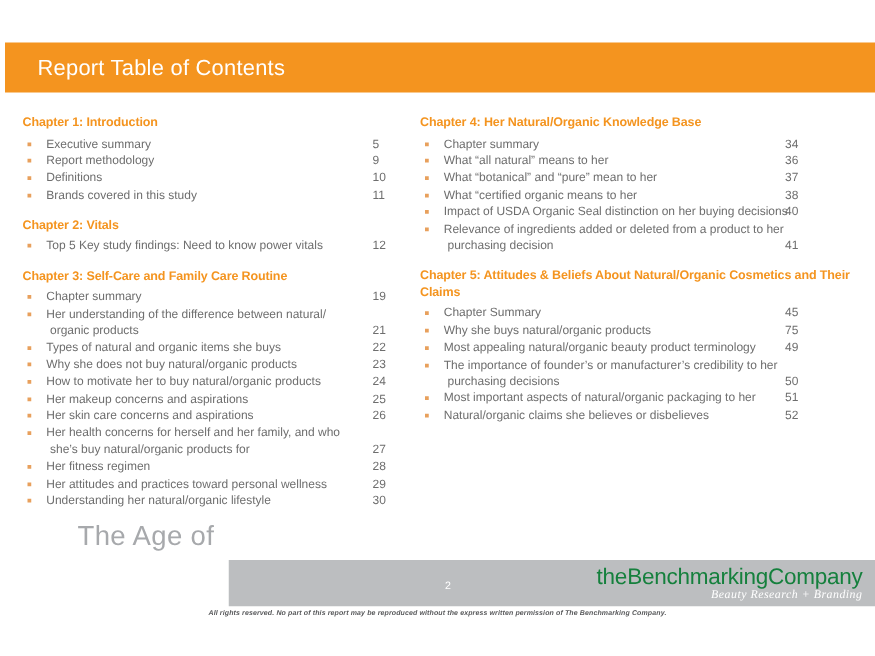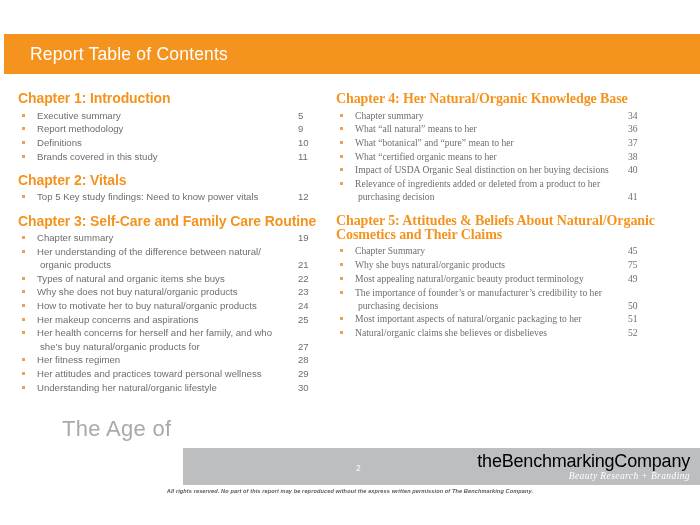--- a/index.html
+++ b/index.html
@@ -37,27 +37,27 @@
     font-weight: 400;
     white-space: nowrap;
   }
 
   
   .col {
     position: absolute;
     top: 92px;
   }
   #col-left  { left: 18px;  width: 318px; }
-  #col-right { left: 336px; width: 352px; font-family: Liberation Serif, serif; }
+  #col-right { left: 336px; width: 352px; }
 
   .chapter-block { margin-bottom: 11px; }
 
   .chapter-title {
     color: #F4941F;
-    font-size: 14px;
+    font-size: 10px;
     font-weight: 700;
     line-height: 13.5px;
     margin-bottom: 3px;
     letter-spacing: -0.1px;
   }
 
   .entry {
     position: relative;
     display: block;
     font-size: 9.6px;
@@ -130,21 +130,21 @@
     color: #FFFFFF;
   }
   #tbc-logo {
     position: absolute;
     right: 10px;
     top: 452px;
     text-align: right;
   }
   #tbc-main {
     font-size: 18px;
-    color: #000000;
+    color: #15803d;
     line-height: 19px;
     letter-spacing: -0.2px;
     font-weight: 400;
   }
   #tbc-sub {
     font-family: "Liberation Serif", serif;
     font-size: 9.5px;
     color: #FFFFFF;
     font-style: italic;
     line-height: 11px;
@@ -184,20 +184,21 @@
         <div class="entry"><span class="bullet"></span><span class="etext">Top 5 Key study findings: Need to know power vitals</span><span class="epage">12</span></div>
       </div>
       <div class="chapter-block">
         <div class="chapter-title">Chapter 3:  Self-Care and Family Care Routine</div>
         <div class="entry"><span class="bullet"></span><span class="etext">Chapter summary</span><span class="epage">19</span></div>
         <div class="entry two-line"><span class="bullet"></span><span class="etext">Her understanding of the difference between natural/</span><span class="cont">organic products</span><span class="epage">21</span></div>
         <div class="entry"><span class="bullet"></span><span class="etext">Types of natural and organic items she buys</span><span class="epage">22</span></div>
         <div class="entry"><span class="bullet"></span><span class="etext">Why she does not buy natural/organic products</span><span class="epage">23</span></div>
         <div class="entry"><span class="bullet"></span><span class="etext">How to motivate her to buy natural/organic products</span><span class="epage">24</span></div>
         <div class="entry"><span class="bullet"></span><span class="etext">Her makeup concerns and aspirations</span><span class="epage">25</span></div>
+        <div class="entry"><span class="bullet"></span><span class="etext">Her skin care concerns and aspirations</span><span class="epage">26</span></div>
         <div class="entry two-line"><span class="bullet"></span><span class="etext">Her health concerns for herself and her family, and who</span><span class="cont">she’s buy natural/organic products for</span><span class="epage">27</span></div>
         <div class="entry"><span class="bullet"></span><span class="etext">Her fitness regimen</span><span class="epage">28</span></div>
         <div class="entry"><span class="bullet"></span><span class="etext">Her attitudes and practices toward personal wellness</span><span class="epage">29</span></div>
         <div class="entry"><span class="bullet"></span><span class="etext">Understanding her natural/organic lifestyle</span><span class="epage">30</span></div>
       </div>
     </div>
   <div class="col" id="col-right">
       <div class="chapter-block">
         <div class="chapter-title">Chapter 4:  Her Natural/Organic Knowledge Base</div>
         <div class="entry"><span class="bullet"></span><span class="etext">Chapter summary</span><span class="epage">34</span></div>

